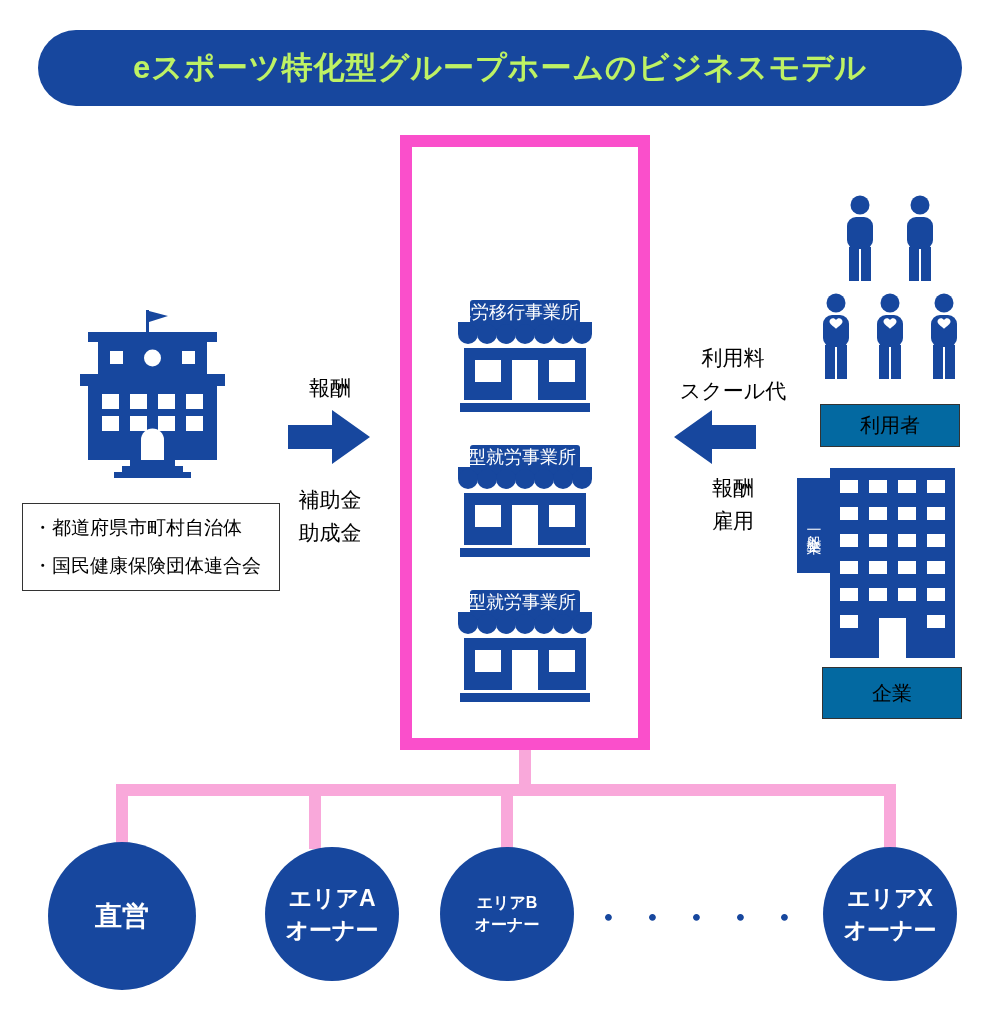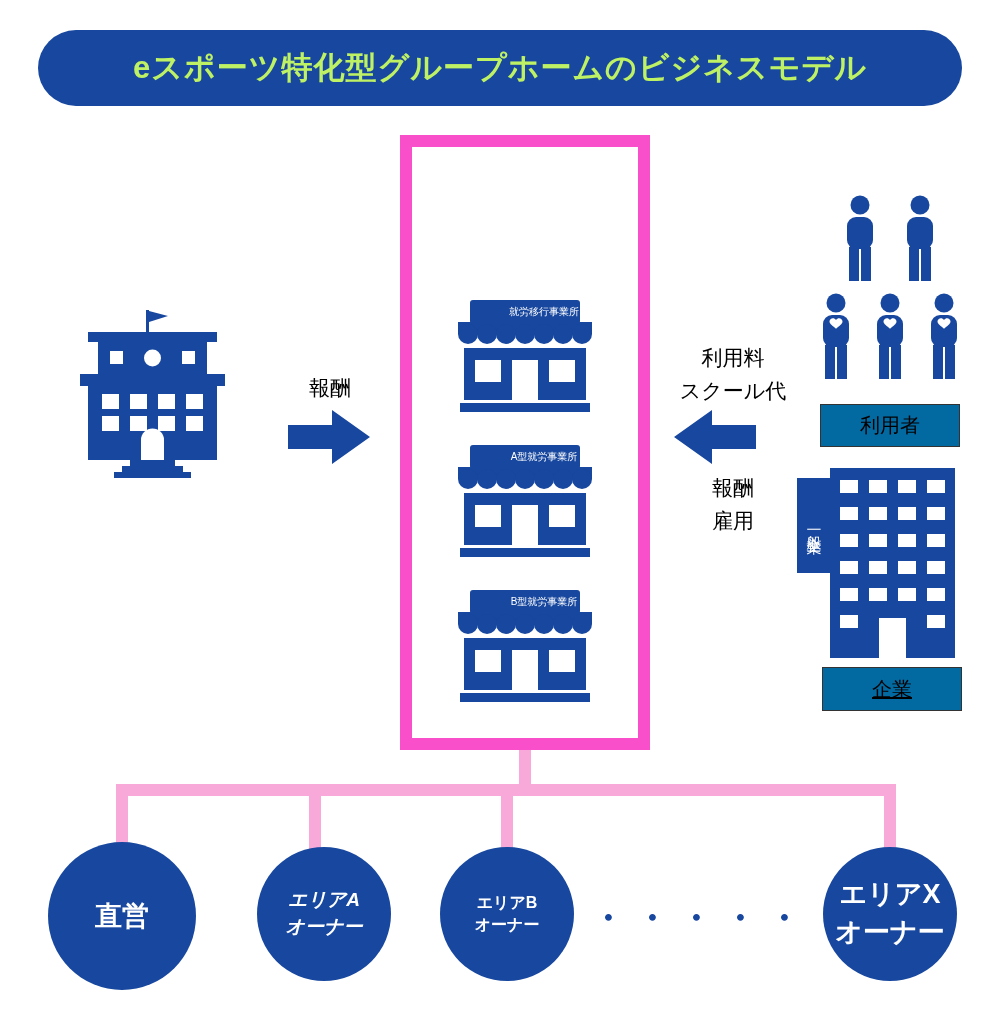--- a/index.html
+++ b/index.html
@@ -15,23 +15,23 @@
     color:#bef264; font-size:31px; font-weight:bold; letter-spacing:1px;
   }
 
   .pinkbox {
     left:400px; top:135px; width:250px; height:615px;
     border:12px solid #FA4FCB; background:#fff;
   }
 
   .shop { width:150px; height:112px; }
   .shop-label {
-    position:absolute; left:32px; top:0; width:124px; height:24px;
-    display:flex; align-items:center; justify-content:center;
-    color:#fff; font-size:10px; white-space:nowrap;
+    position:absolute; left:4px; top:0; width:124px; height:24px;
+    display:flex; align-items:center; justify-content:center;
+    color:#fff; font-size:18px; white-space:nowrap;
   }
 
   .flow-label {
     text-align:center; font-size:21px; line-height:1.55;
     white-space:pre-line; color:#000; font-weight:500;
   }
 
   .txtbox {
     background:#0369a1; border:1px solid #333;
     display:flex; align-items:center; justify-content:center;
@@ -58,23 +58,23 @@
   }
 
   .conn { background:#F9A8DA; }
 
   .circle {
     border-radius:50%; background:#17479E; color:#fff;
     display:flex; align-items:center; justify-content:center;
     text-align:center; font-weight:bold; white-space:pre-line;
   }
   .c-main { left:48px;  top:842px; width:148px; height:148px; font-size:27px; }
-  .c-a    { left:257px; top:847px; width:134px; height:134px; font-size:19px; line-height:1.4;font-style:italic; }
+  .c-a    { left:265px; top:847px; width:134px; height:134px; font-size:23px; line-height:1.4; }
   .c-b    { left:440px; top:847px; width:134px; height:134px; font-size:16px; line-height:1.4; }
-  .c-x    { left:823px; top:847px; width:134px; height:134px; font-size:27px; line-height:1.4; }
+  .c-x    { left:823px; top:847px; width:134px; height:134px; font-size:23px; line-height:1.4; }
 
   .dots {
     left:590px; top:894px; width:220px; text-align:center;
     color:#17479E; font-size:36px; font-weight:bold; letter-spacing:8px;
   }
 
   svg text { font-family:"Liberation Sans","DejaVu Sans",sans-serif; }
 </style>
 </head>
 <body>
@@ -177,27 +177,33 @@
         <rect x="126" y="86" width="17" height="15"></rect>
         <rect x="42" y="108" width="17" height="15"></rect>
         <rect x="70" y="108" width="17" height="15"></rect>
         <rect x="98" y="108" width="17" height="15"></rect>
         <rect x="126" y="108" width="17" height="15"></rect>
         <path d="M81,152 v-20 a11.5,11.5 0 0 1 23,0 v20 z"></path>
       </g>
     </svg>
   </div>
 
+  <div class="abs payer-box">
+    <span style="white-space:pre-line;">・都道府県市町村自治体
+・国民健康保険団体連合会</span>
+  </div>
 
   <div class="abs flow-label" style="left:270px; top:372px; width:120px;">報酬</div>
   <div class="abs" style="left:288px; top:408px;">
     <svg width="82" height="58" viewBox="0 0 82 58">
       <polygon points="0,17 44,17 44,2 82,29 44,56 44,41 0,41" fill="#17479E"></polygon>
     </svg>
   </div>
+  <div class="abs flow-label" style="left:270px; top:484px; width:120px;">補助金
+助成金</div>
 
   <div class="abs flow-label" style="left:648px; top:342px; width:170px;">利用料
 スクール代</div>
   <div class="abs" style="left:672px; top:408px;">
     <svg width="84" height="58" viewBox="0 0 84 58">
       <polygon points="84,17 40,17 40,2 2,29 40,56 40,41 84,41" fill="#17479E"></polygon>
     </svg>
   </div>
   <div class="abs flow-label" style="left:680px; top:472px; width:106px;">報酬
 雇用</div>
@@ -282,21 +288,21 @@
           <rect x="97" y="120" width="18" height="13"></rect>
         <rect x="10" y="147" width="18" height="13"></rect>
           <rect x="97" y="147" width="18" height="13"></rect>
         <rect x="49" y="150" width="27" height="40"></rect>
       </g>
     </svg>
   </div>
 
   <div class="abs v-tab">一般企業</div>
 
-  <div class="abs txtbox" style="left:822px; top:667px; width:140px; height:44px;text-decoration:underline;">
+  <div class="abs txtbox" style="left:822px; top:667px; width:140px; height:52px;">
     <span>企業</span>
   </div>
 
   <div class="abs conn" style="left:519px; top:750px; width:12px; height:40px;"></div>
   <div class="abs conn" style="left:116px; top:784px; width:780px; height:12px;"></div>
   <div class="abs conn" style="left:116px; top:796px; width:12px; height:48px;"></div>
   <div class="abs conn" style="left:309px; top:796px; width:12px; height:53px;"></div>
   <div class="abs conn" style="left:501px; top:796px; width:12px; height:53px;"></div>
   <div class="abs conn" style="left:884px; top:796px; width:12px; height:53px;"></div>
 

